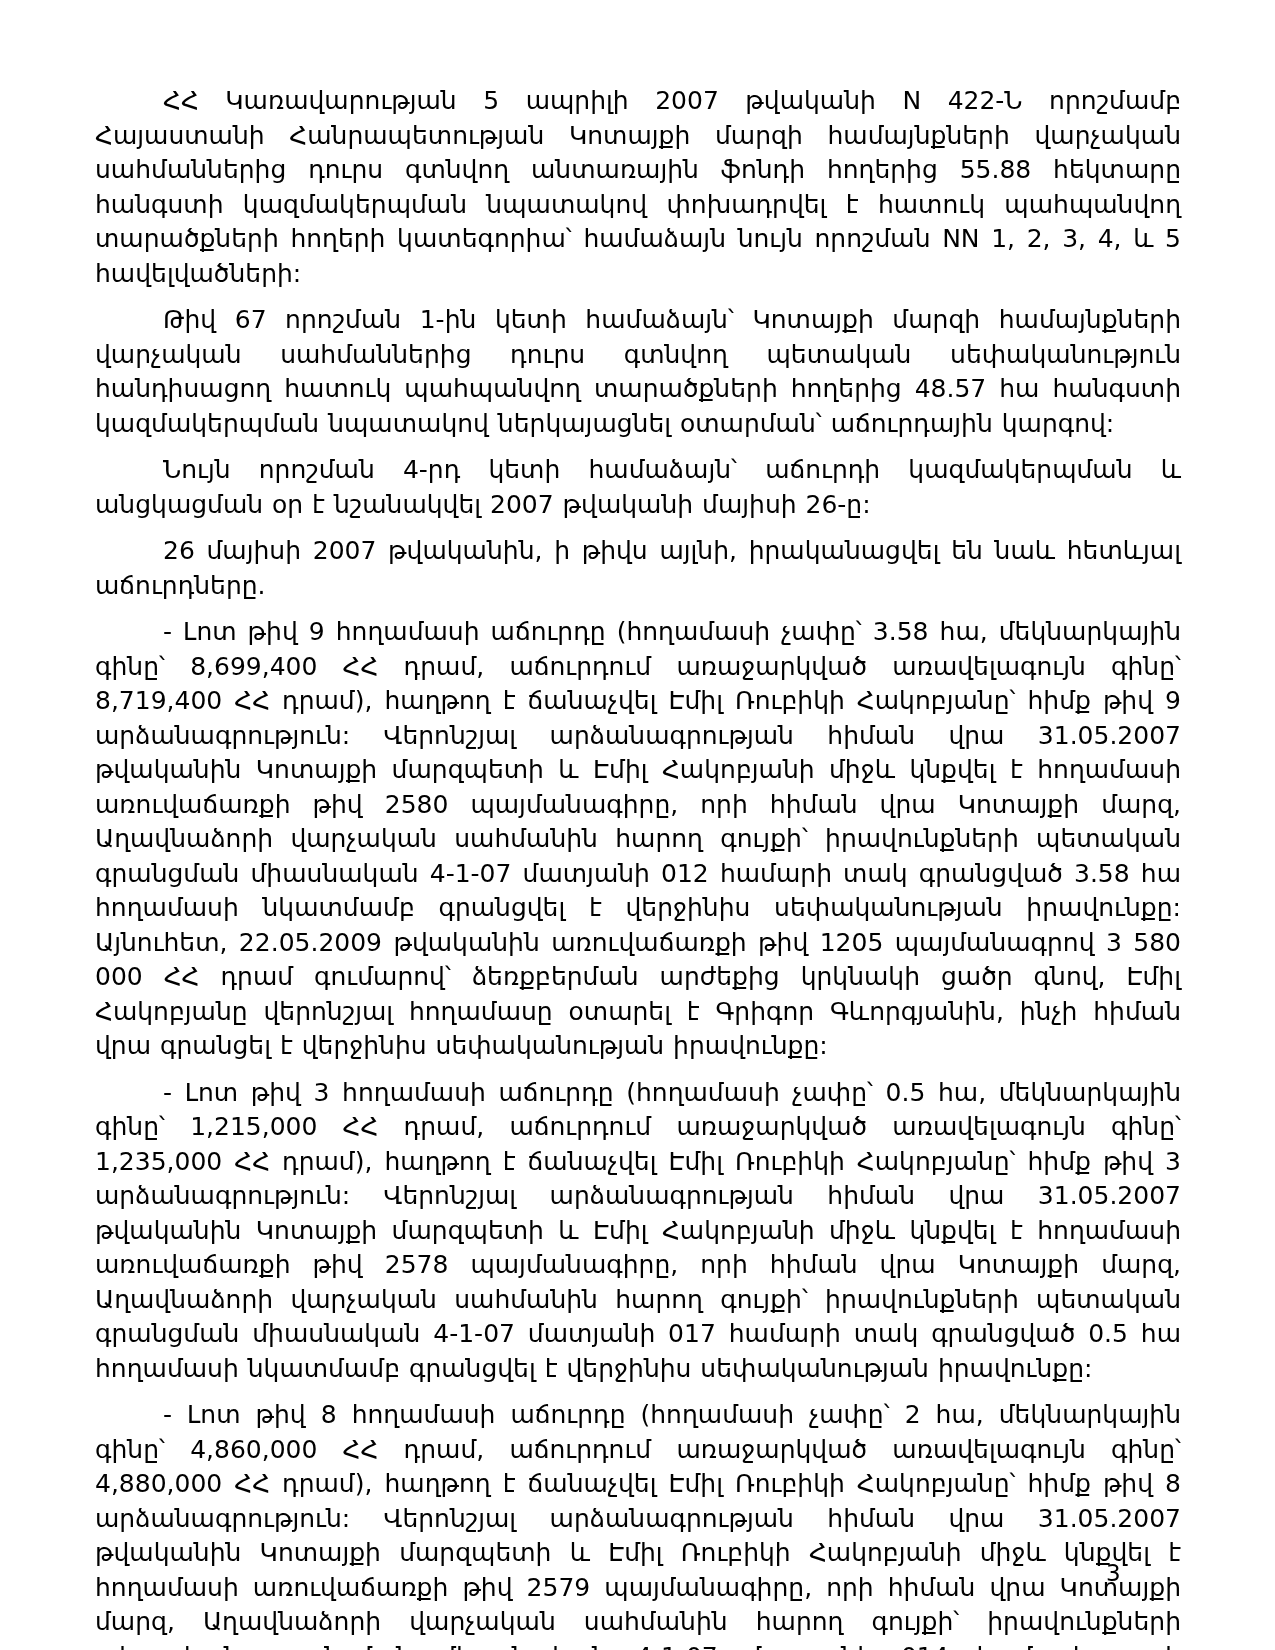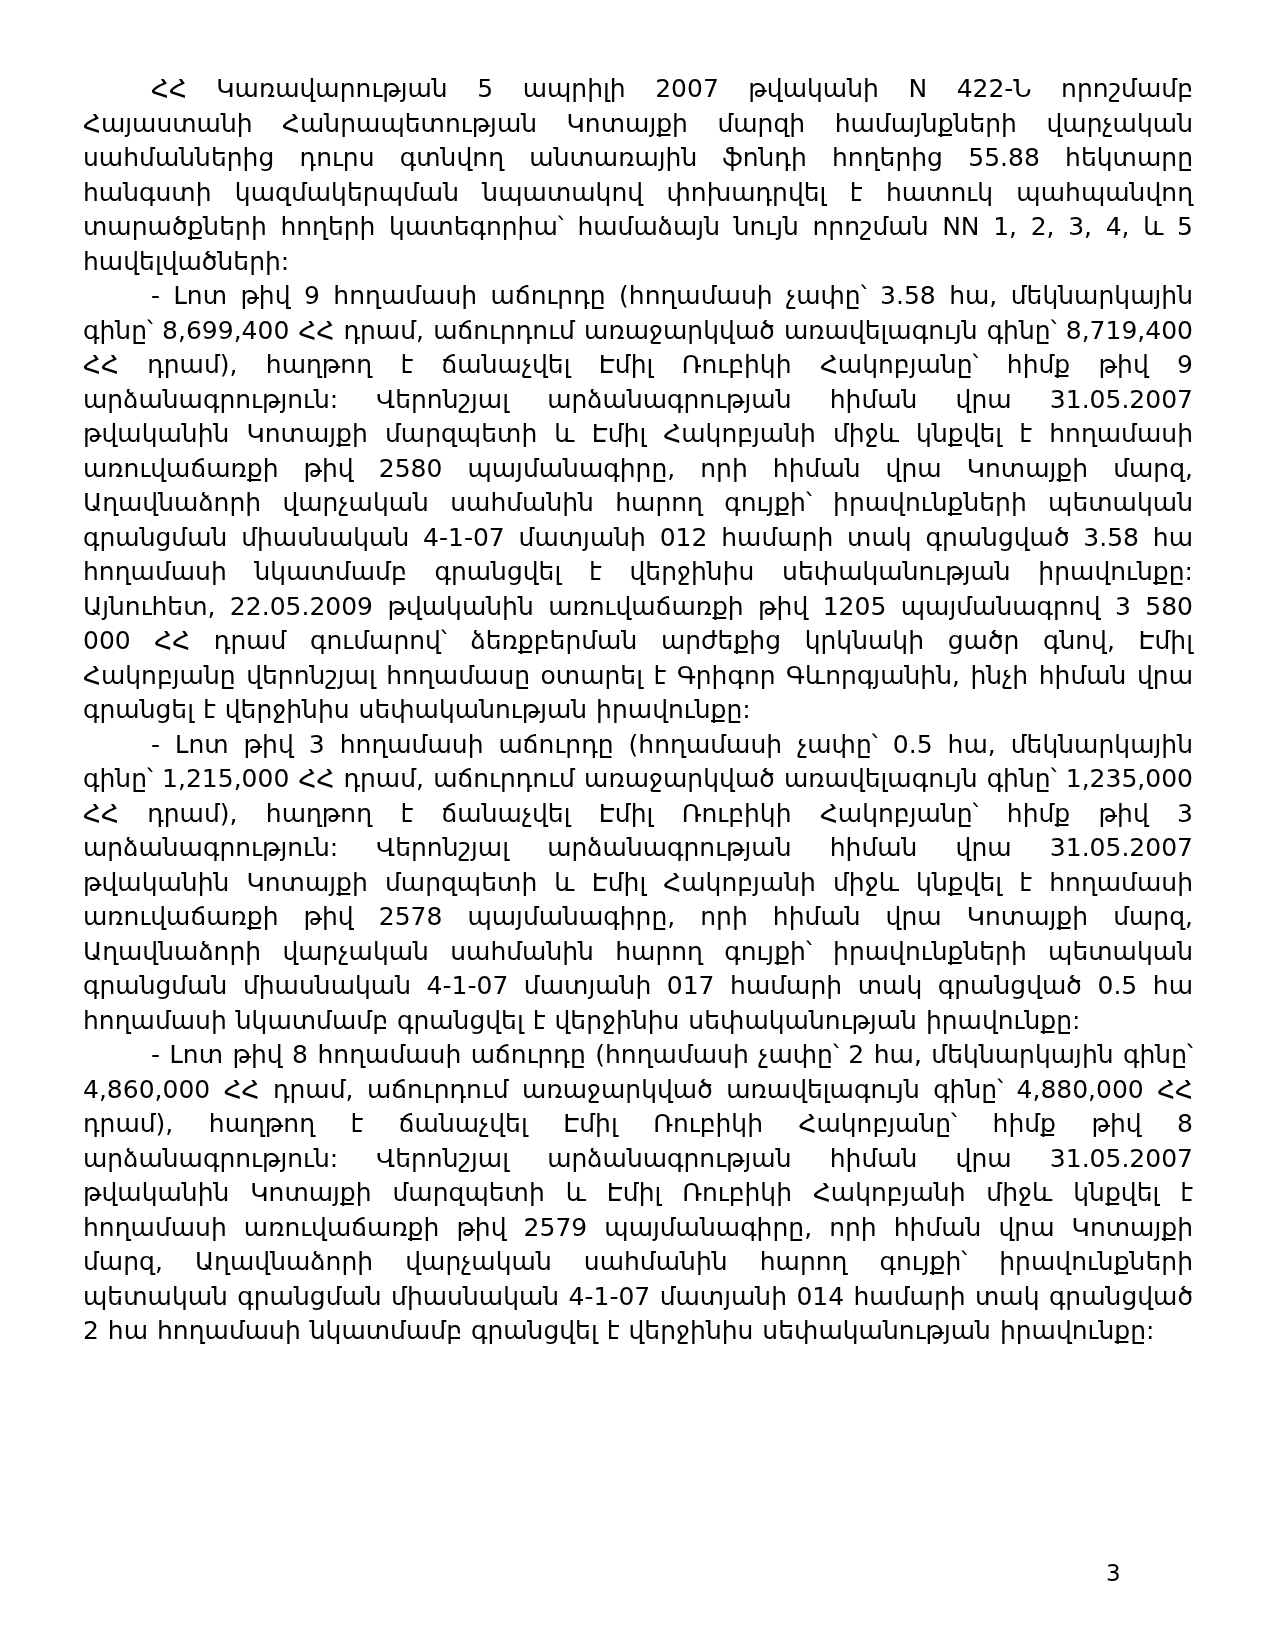--- a/index.html
+++ b/index.html
@@ -20,21 +20,21 @@
     inset: 0;
     background: #ffffff;
   }
   .content {
     position: absolute;
     left: 83px;
     top: 72px;
     width: 1110px;
   }
   p.para {
-    margin: 0;
+    margin: 12px;
     padding: 0;
     text-align: justify;
     text-indent: 68px;
     font-size: 25px;
     line-height: 34.5px;
     word-spacing: 1px;
     color: #000000;
   }
   .page-number {
     position: absolute;
@@ -44,18 +44,21 @@
     line-height: 30px;
     color: #000000;
   }
 </style>
 </head>
 <body>
 
 <div class="page">
   <div class="content">
     <p class="para">ՀՀ Կառավարության 5 ապրիլի 2007 թվականի N 422-Ն որոշմամբ Հայաստանի Հանրապետության Կոտայքի մարզի համայնքների վարչական սահմաններից դուրս գտնվող անտառային ֆոնդի հողերից 55.88 հեկտարը հանգստի կազմակերպման նպատակով փոխադրվել է հատուկ պահպանվող տարածքների հողերի կատեգորիա՝ համաձայն նույն որոշման NN 1, 2, 3, 4, և 5 հավելվածների:</p>
+    <p class="para">Թիվ 67 որոշման 1-ին կետի համաձայն՝ Կոտայքի մարզի համայնքների վարչական սահմաններից դուրս գտնվող պետական սեփականություն հանդիսացող հատուկ պահպանվող տարածքների հողերից 48.57 հա հանգստի կազմակերպման նպատակով ներկայացնել օտարման՝ աճուրդային կարգով:</p>
+    <p class="para">Նույն որոշման 4-րդ կետի համաձայն՝ աճուրդի կազմակերպման և անցկացման օր է նշանակվել 2007 թվականի մայիսի 26-ը:</p>
+    <p class="para">26 մայիսի 2007 թվականին, ի թիվս այլնի, իրականացվել են նաև հետևյալ աճուրդները.</p>
     <p class="para">- Լոտ թիվ 9 հողամասի աճուրդը (հողամասի չափը՝ 3.58 հա, մեկնարկային գինը՝ 8,699,400 ՀՀ դրամ, աճուրդում առաջարկված առավելագույն գինը՝ 8,719,400 ՀՀ դրամ), հաղթող է ճանաչվել Էմիլ Ռուբիկի Հակոբյանը՝ հիմք թիվ 9 արձանագրություն: Վերոնշյալ արձանագրության հիման վրա 31.05.2007 թվականին Կոտայքի մարզպետի և Էմիլ Հակոբյանի միջև կնքվել է հողամասի առուվաճառքի թիվ 2580 պայմանագիրը, որի հիման վրա Կոտայքի մարզ, Աղավնաձորի վարչական սահմանին հարող գույքի՝ իրավունքների պետական գրանցման միասնական 4-1-07 մատյանի 012 համարի տակ գրանցված 3.58 հա հողամասի նկատմամբ գրանցվել է վերջինիս սեփականության իրավունքը: Այնուհետ, 22.05.2009 թվականին առուվաճառքի թիվ 1205 պայմանագրով 3 580 000 ՀՀ դրամ գումարով՝ ձեռքբերման արժեքից կրկնակի ցածր գնով, Էմիլ Հակոբյանը վերոնշյալ հողամասը օտարել է Գրիգոր Գևորգյանին, ինչի հիման վրա գրանցել է վերջինիս սեփականության իրավունքը:</p>
     <p class="para">- Լոտ թիվ 3 հողամասի աճուրդը (հողամասի չափը՝ 0.5 հա, մեկնարկային գինը՝ 1,215,000 ՀՀ դրամ, աճուրդում առաջարկված առավելագույն գինը՝ 1,235,000 ՀՀ դրամ), հաղթող է ճանաչվել Էմիլ Ռուբիկի Հակոբյանը՝ հիմք թիվ 3 արձանագրություն: Վերոնշյալ արձանագրության հիման վրա 31.05.2007 թվականին Կոտայքի մարզպետի և Էմիլ Հակոբյանի միջև կնքվել է հողամասի առուվաճառքի թիվ 2578 պայմանագիրը, որի հիման վրա Կոտայքի մարզ, Աղավնաձորի վարչական սահմանին հարող գույքի՝ իրավունքների պետական գրանցման միասնական 4-1-07 մատյանի 017 համարի տակ գրանցված 0.5 հա հողամասի նկատմամբ գրանցվել է վերջինիս սեփականության իրավունքը:</p>
     <p class="para">- Լոտ թիվ 8 հողամասի աճուրդը (հողամասի չափը՝ 2 հա, մեկնարկային գինը՝ 4,860,000 ՀՀ դրամ, աճուրդում առաջարկված առավելագույն գինը՝ 4,880,000 ՀՀ դրամ), հաղթող է ճանաչվել Էմիլ Ռուբիկի Հակոբյանը՝ հիմք թիվ 8 արձանագրություն: Վերոնշյալ արձանագրության հիման վրա 31.05.2007 թվականին Կոտայքի մարզպետի և Էմիլ Ռուբիկի Հակոբյանի միջև կնքվել է հողամասի առուվաճառքի թիվ 2579 պայմանագիրը, որի հիման վրա Կոտայքի մարզ, Աղավնաձորի վարչական սահմանին հարող գույքի՝ իրավունքների պետական գրանցման միասնական 4-1-07 մատյանի 014 համարի տակ գրանցված 2 հա հողամասի նկատմամբ գրանցվել է վերջինիս սեփականության իրավունքը:</p>
   </div>
   <div class="page-number">3</div>
 </div>
 
 </body></html>

